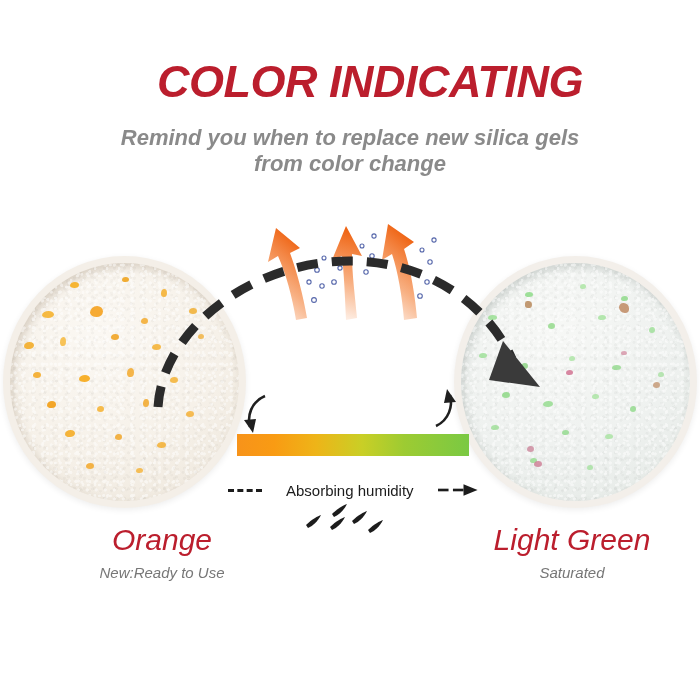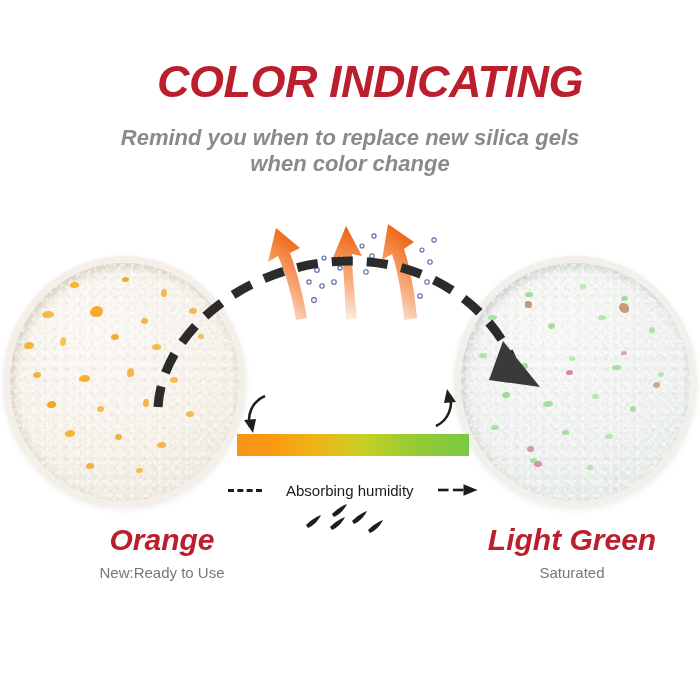--- a/index.html
+++ b/index.html
@@ -145,41 +145,41 @@
   .absorb-label {
     font-size: 15px; color: #1c1c1c; white-space: nowrap;
     font-family: "Liberation Sans", sans-serif;
   }
   .drops { position: absolute; left: 300px; top: 503px; width: 105px; height: 34px; }
 
   
   .cap-name {
     position: absolute; top: 523px;
     width: 320px; text-align: center;
-    font-size: 30px; font-weight: bold; font-style: italic;
+    font-size: 30px; font-weight: normal; font-style: italic;
     color: #bb1e2d; white-space: nowrap;
   }
   .cap-sub {
     position: absolute; top: 564px;
     width: 320px; text-align: center;
-    font-size: 15px; color: #777777;
+    font-size: 15px; font-style: italic; color: #777777;
     white-space: nowrap;
   }
   .left-col  { left: 2px; }
   .right-col { left: 412px; }
 </style>
 </head>
 <body>
 
 <div id="stage">
 
   <div class="title">COLOR INDICATING</div>
   <div class="subtitle">
     <div>Remind you when to replace new silica gels</div>
-    <div>when color change</div>
+    <div>from color change</div>
   </div>
 
   <div class="dish left">
     <div class="dish-inner">
       <div class="grain"></div>
 
       <div class="speck" style="left:26%;top:8%;width:9px;height:6px;background:#f6b128;opacity:.95;"></div>
       <div class="speck" style="left:49%;top:6%;width:7px;height:5px;background:#f0a41e;opacity:.9;"></div>
       <div class="speck" style="left:66%;top:11%;width:6px;height:8px;background:#f5ae2a;opacity:.85;"></div>
       <div class="speck" style="left:14%;top:20%;width:12px;height:7px;background:#f5b22f;opacity:.9;"></div>

